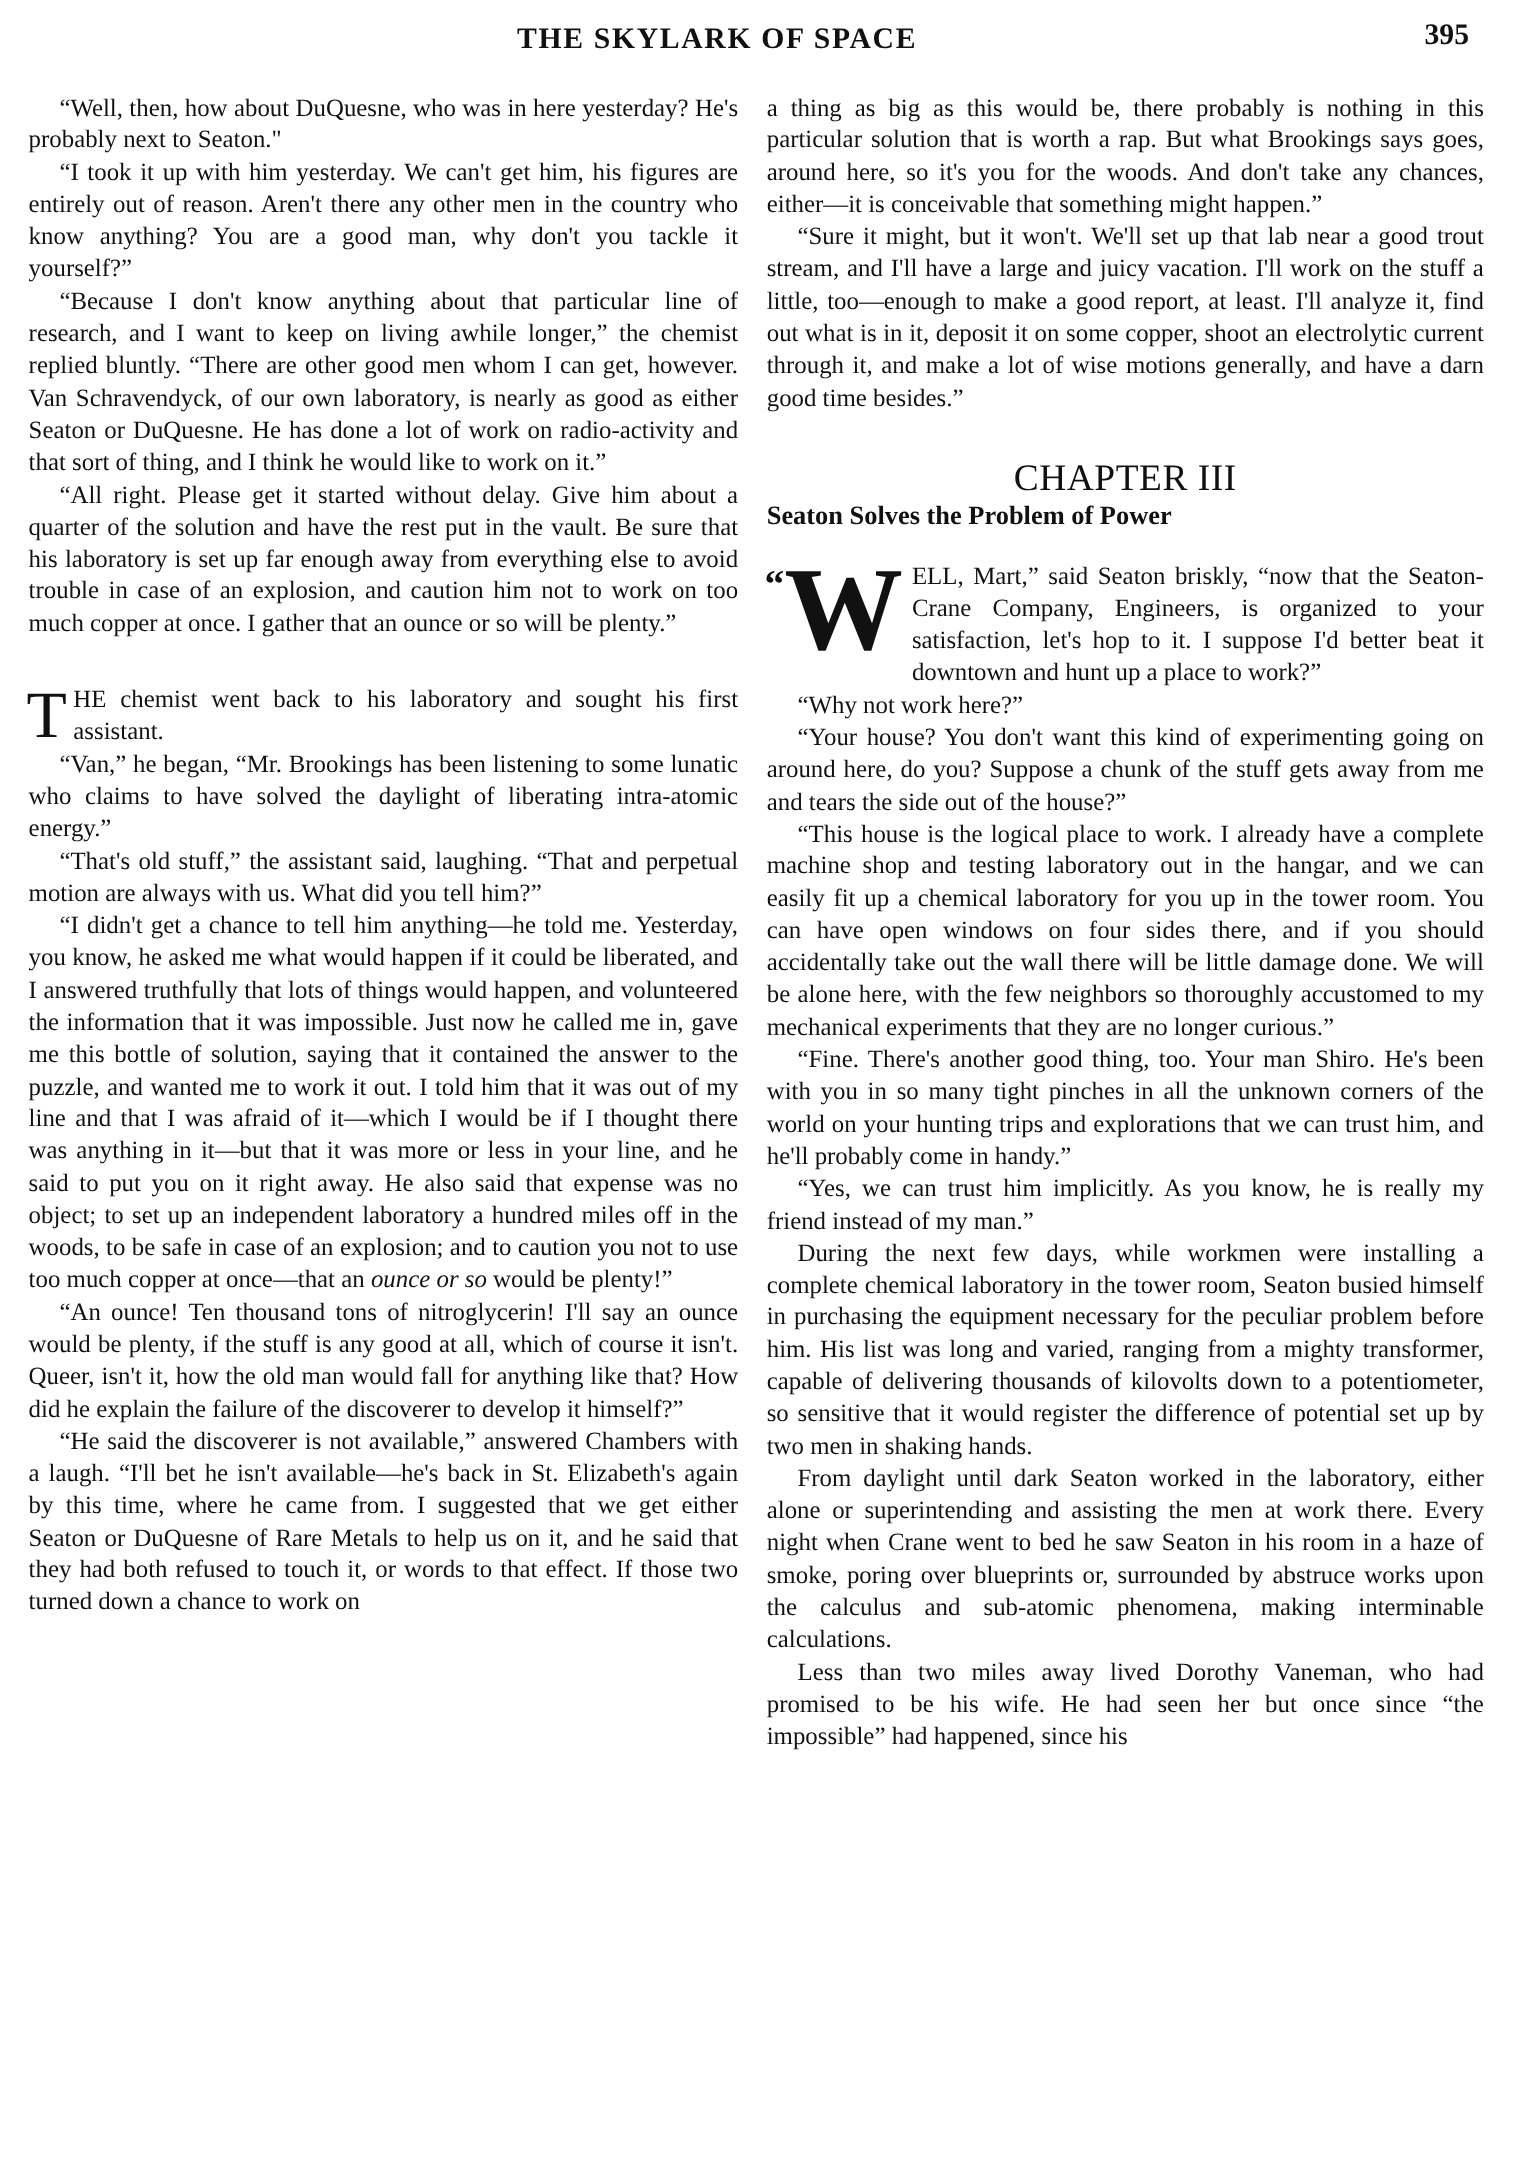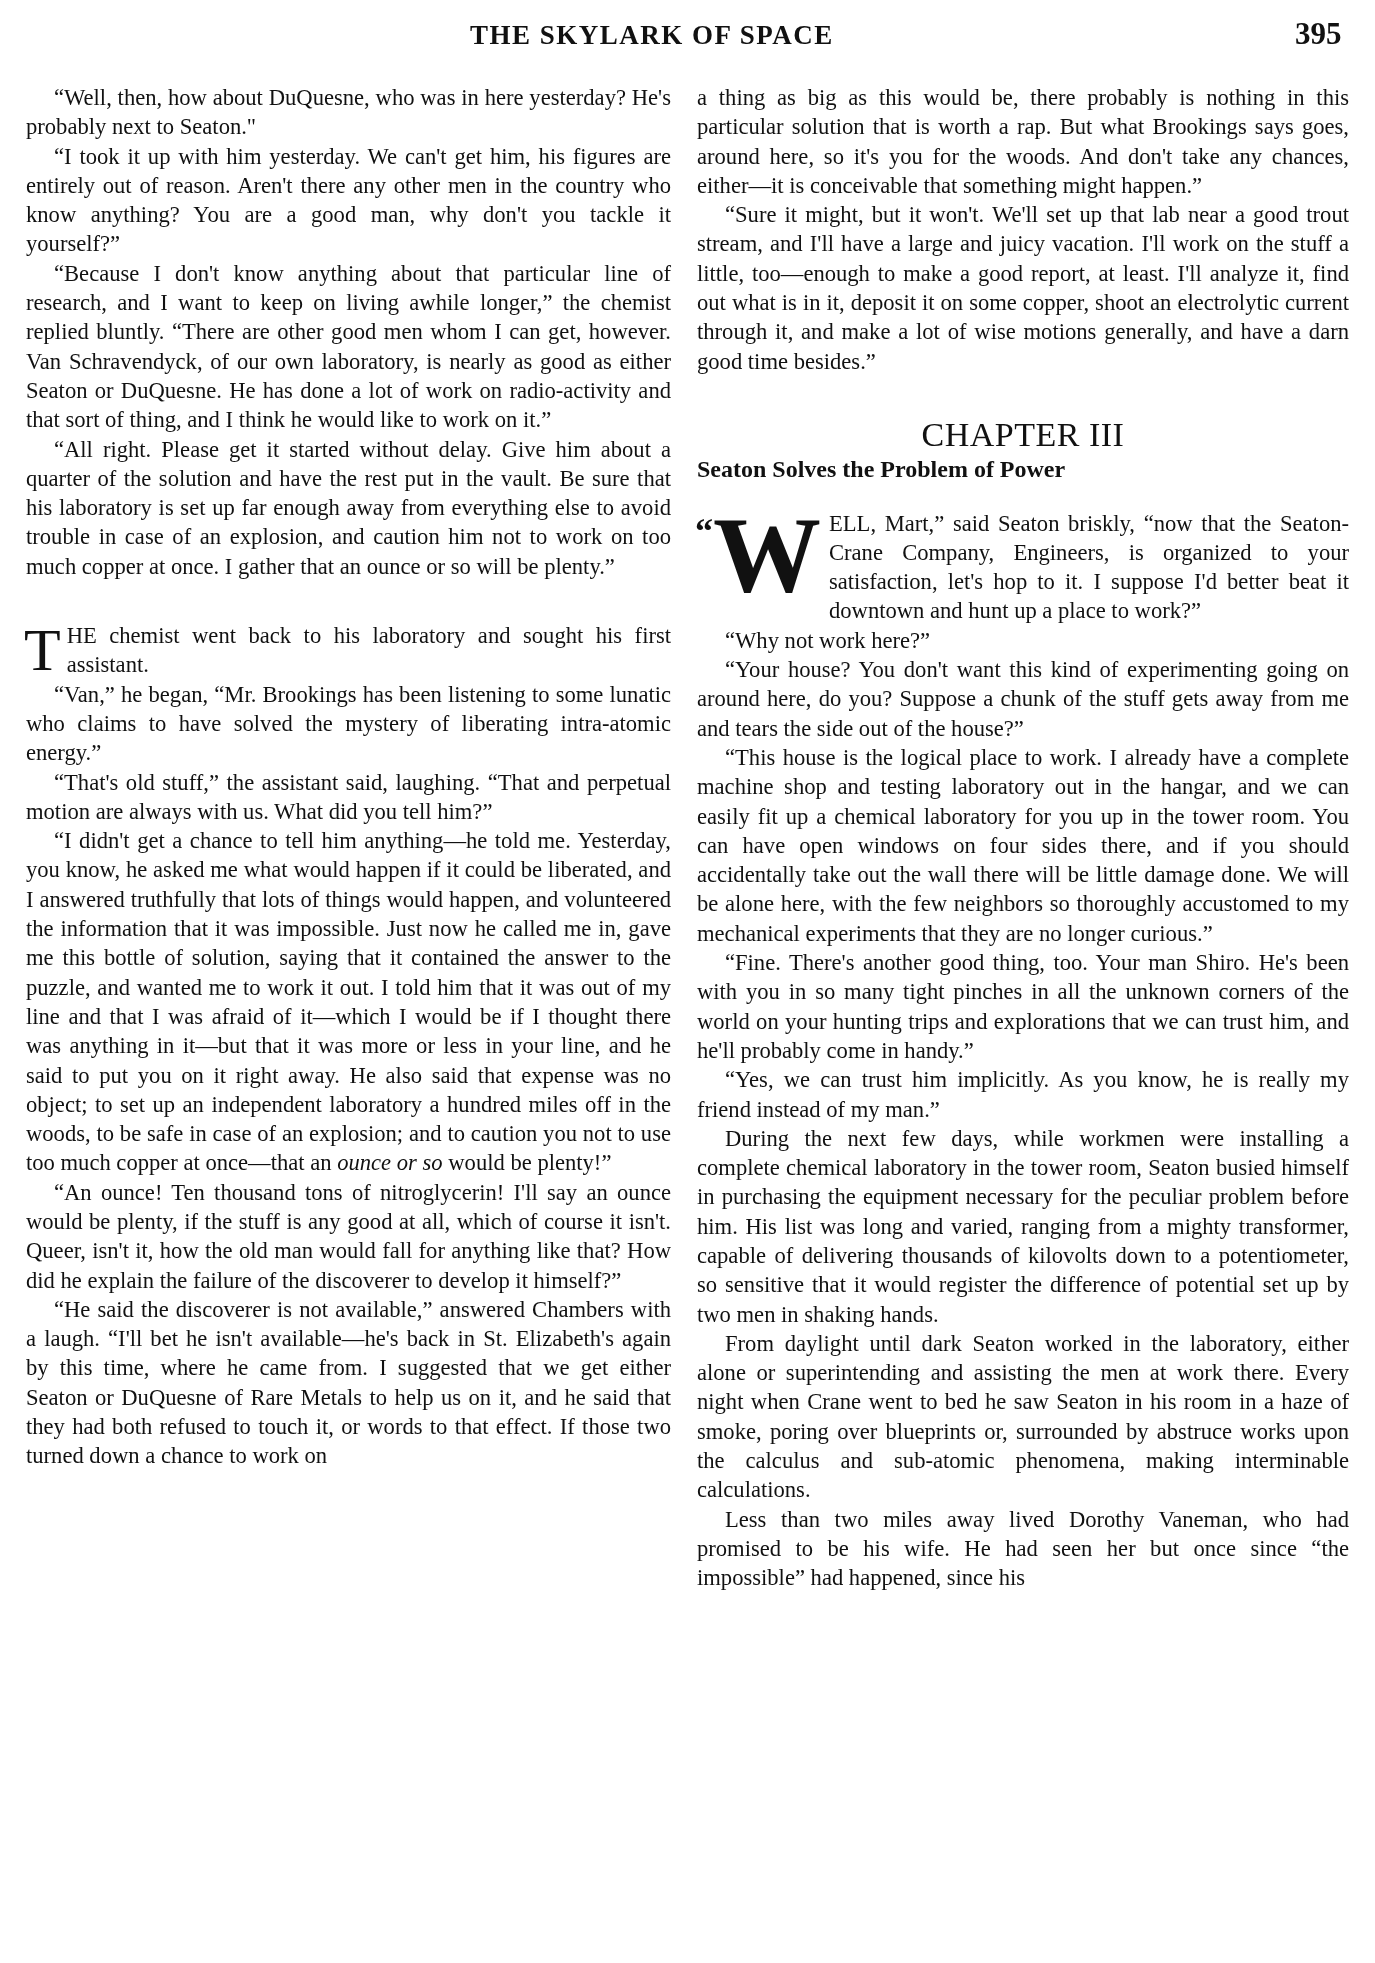--- a/index.html
+++ b/index.html
@@ -1,21 +1,21 @@
 <!DOCTYPE html>
 <html><head>
 <meta charset="utf-8">
 <style>
   html, body { margin: 0; padding: 0; background: #ffffff; }
   body { width: 1375px; height: 1963px; position: relative; overflow: hidden;
          font-family: "Liberation Serif", "DejaVu Serif", serif; color: #111; }
   .header { position: absolute; top: 12px; left: 0; width: 1272px; height: 40px; }
   .running-title { position: absolute; left: 470px; top: 8px; font-size: 27px; font-weight: bold;
                    letter-spacing: 1.5px; white-space: nowrap; }
-  .page-number { position: absolute; left: 1295px; top: 4px; font-size: 31px; font-weight: bold; }
+  .page-number { position: absolute; left: 1295px; top: 4px; font-size: 27px; font-weight: bold; }
   .column { position: absolute; top: 83px; width: 645px; font-size: 22.6px; line-height: 29.3px;
             text-align: justify; hyphens: manual; }
   .col-left { left: 26px; }
   .col-right { left: 697px; width: 652px; }
   .p { margin: 0; text-indent: 28px; }
   .p.noindent { text-indent: 0; }
   .gap { height: 40px; }
   .dropcap-para { margin: 0; text-indent: 0; }
   .drop-t { float: left; font-size: 60px; line-height: 50px; margin: 4px 6px 0 -2px; font-weight: normal; }
   .drop-w-wrap { float: left; margin: 2px 8px 0 -2px; line-height: 0; }
@@ -35,21 +35,21 @@
 
 <div class="column col-left">
   <p class="p">“Well, then, how about DuQuesne, who was in here yesterday?  He's probably next to Seaton."</p>
   <p class="p">“I took it up with him yesterday.  We can't get him, his figures are entirely out of reason.  Aren't there any other men in the country who know anything?  You are a good man, why don't you tackle it yourself?”</p>
   <p class="p">“Because I don't know anything about that particular line of research, and I want to keep on living awhile longer,” the chemist replied bluntly.  “There are other good men whom I can get, however.  Van Schraven­dyck, of our own laboratory, is nearly as good as either Seaton or DuQuesne.  He has done a lot of work on radio-activity and that sort of thing, and I think he would like to work on it.”</p>
   <p class="p">“All right.  Please get it started without delay.  Give him about a quarter of the solution and have the rest put in the vault.  Be sure that his laboratory is set up far enough away from everything else to avoid trouble in case of an explosion, and caution him not to work on too much copper at once.  I gather that an ounce or so will be plenty.”</p>
   <div class="gap"></div>
   <p class="dropcap-para">
     <span class="drop-t">T</span><span>HE chemist went back to his laboratory and sought his first assistant.</span>
   </p>
-  <p class="p" style="clear:both">“Van,” he began, “Mr. Brookings has been listening to some lunatic who claims to have solved the mystery of liberating intra-atomic energy.”</p>
+  <p class="p" style="clear:both">“Van,” he began, “Mr. Brookings has been listening to some lunatic who claims to have solved the daylight of liberating intra-atomic energy.”</p>
   <p class="p">“That's old stuff,” the assistant said, laughing. “That and perpetual motion are always with us.  What did you tell him?”</p>
   <p class="p"><span>“I didn't get a chance to tell him anything—he told me.  Yesterday, you know, he asked me what would happen if it could be liberated, and I answered truth­fully that lots of things would happen, and volunteered the information that it was impossible.  Just now he called me in, gave me this bottle of solution, saying that it contained the answer to the puzzle, and wanted me to work it out.  I told him that it was out of my line and that I was afraid of it—which I would be if I thought there was anything in it—but that it was more or less in your line, and he said to put you on it right away.  He also said that expense was no object; to set up an independent laboratory a hundred miles off in the woods, to be safe in case of an explosion; and to cau­tion you not to use too much copper at once—that an</span> <span class="italic">ounce or so</span><span> would be plenty!”</span></p>
   <p class="p">“An ounce!  Ten thousand tons of nitroglycerin!  I'll say an ounce would be plenty, if the stuff is any good at all, which of course it isn't.  Queer, isn't it, how the old man would fall for anything like that?  How did he explain the failure of the discoverer to de­velop it himself?”</p>
   <p class="p">“He said the discoverer is not available,” answered Chambers with a laugh.  “I'll bet he isn't available—he's back in St. Elizabeth's again by this time, where he came from.  I suggested that we get either Seaton or DuQuesne of Rare Metals to help us on it, and he said that they had both refused to touch it, or words to that effect.  If those two turned down a chance to work on</p>
 </div>
 
 <div class="column col-right">
   <p class="p noindent">a thing as big as this would be, there probably is noth­ing in this particular solution that is worth a rap.  But what Brookings says goes, around here, so it's you for the woods.  And don't take any chances, either—it is conceivable that something might happen.”</p>
   <p class="p">“Sure it might, but it won't.  We'll set up that lab near a good trout stream, and I'll have a large and juicy vacation.  I'll work on the stuff a little, too—enough to make a good report, at least.  I'll analyze it, find out what is in it, deposit it on some copper, shoot an electrolytic current through it, and make a lot of wise motions generally, and have a darn good time besides.”</p>
   <p class="chapter-num">CHAPTER III</p>

